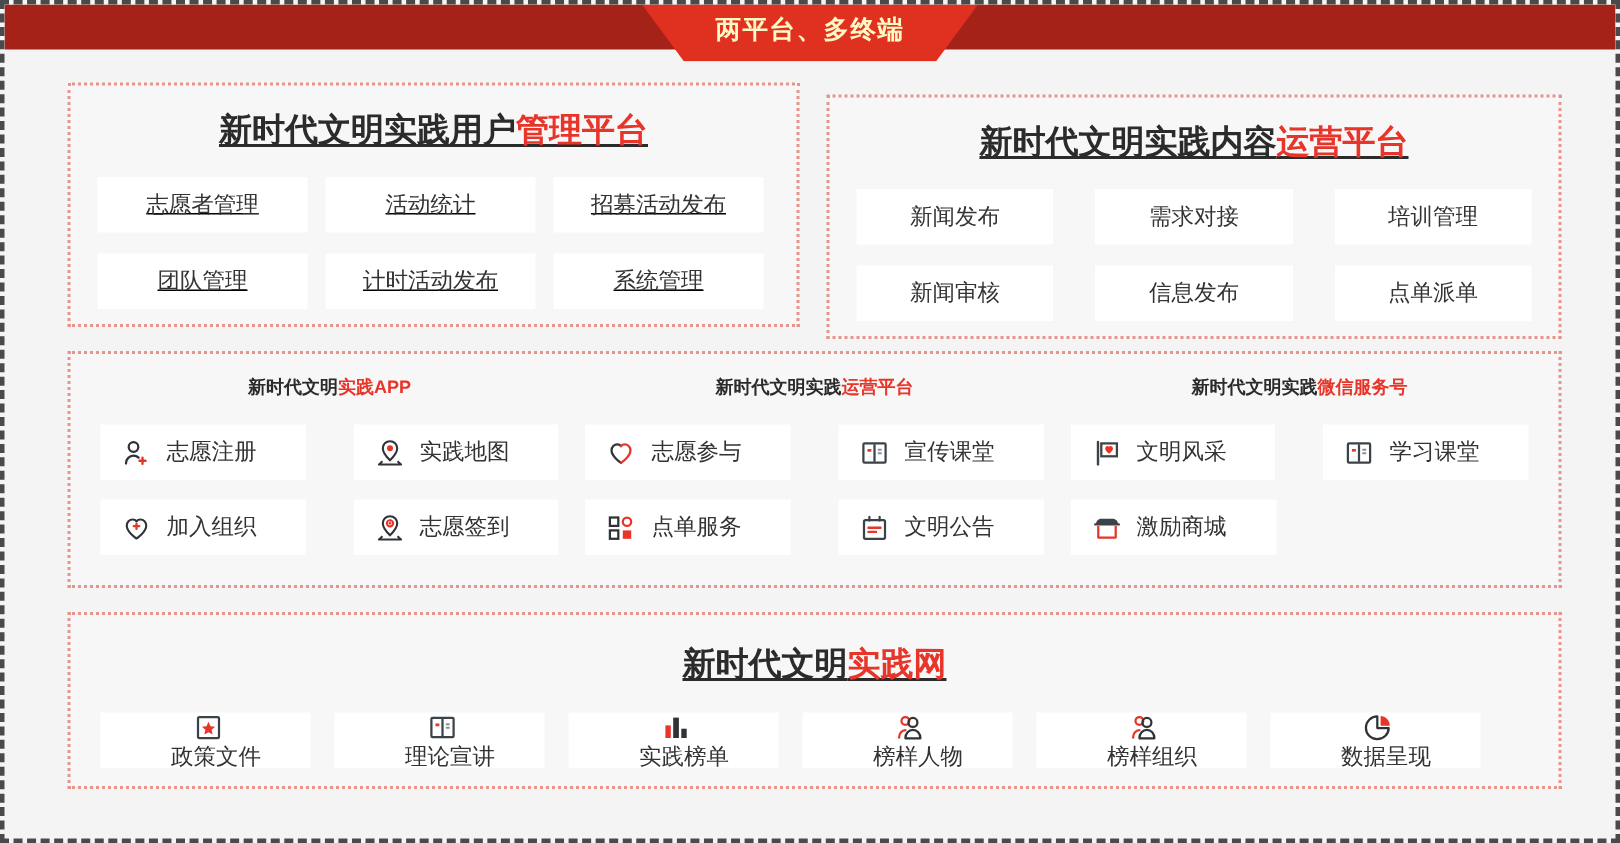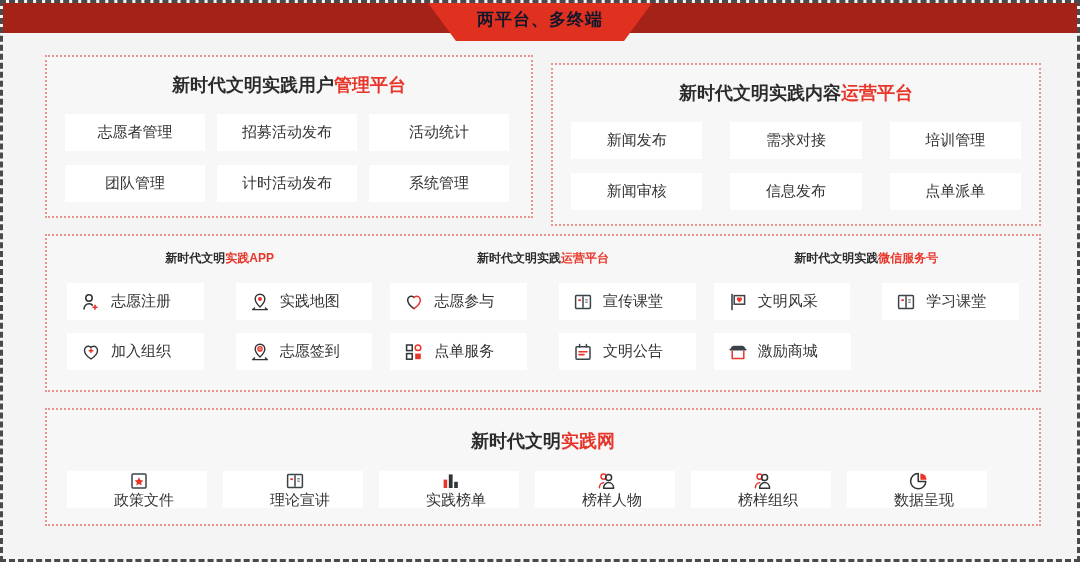--- a/index.html
+++ b/index.html
@@ -24,35 +24,36 @@
     background:#a52219;
   }
   .ribbon{
     position:absolute;left:50%;top:0;transform:translateX(-50%);
     height:38px;width:224px;
     background:#e03020;
     display:flex;align-items:center;justify-content:center;
     clip-path:polygon(16px 0, 208px 0, 224px 0, 196px 38px, 28px 38px, 0 0);
   }
   .ribbon-text{
-    color:#0f172a;font-size:17px;font-weight:bold;letter-spacing:1px;
+    color:#fef9c3;font-size:17px;font-weight:bold;letter-spacing:1px;
     white-space:nowrap;line-height:1;padding-bottom:5px;
   }
 
   
   .panel{
     position:absolute;
     box-sizing:border-box;
     border:2px dotted #e8948c;
     background:#f7f7f7;
   }
   .panel-title{
     text-align:center;
-    font-size:18px;font-weight:bold;color:#2b2b2b;
+    font-size:22px;font-weight:bold;color:#2b2b2b;
     line-height:1;
+    text-decoration:underline;
   }
   .hl{color:#e8352a;}
 
   .row{
     display:flex;
     justify-content:flex-start;
   }
 
   .tile{
     box-sizing:border-box;
@@ -68,21 +69,21 @@
     margin-right:10px;
     display:inline-flex;align-items:center;justify-content:center;
   }
   .tile .ico svg{display:block;}
 
   
   #panelA{left:42px;top:52px;width:488px;height:163px;}
   #panelB{left:548px;top:60px;width:490px;height:163px;}
   .pA .panel-title{margin-top:19px;}
   .pA .grid{margin-top:20px;padding:0 18px;}
-  .pA .grid .row{gap:12px;}
+  .pA .grid .row{gap:12px;text-decoration:underline;}
   .pA .tile{width:140px;height:37px;}
   .pA .row + .row{margin-top:14px;}
 
   .pB .panel-title{margin-top:19px;}
   .pB .grid{margin-top:20px;padding:0 18px;}
   .pB .grid .row{gap:28px;}
   .pB .tile{width:140px;height:37px;}
   .pB .row + .row{margin-top:14px;}
 
   
@@ -112,22 +113,22 @@
     </div>
   </div>
 
   <div class="panel pA" id="panelA">
     <div class="panel-title">
       <span>新时代文明实践用户</span><span class="hl">管理平台</span>
     </div>
     <div class="grid">
       <div class="row">
         <div class="tile plain">志愿者管理</div>
+        <div class="tile plain">活动统计</div>
         <div class="tile plain">招募活动发布</div>
-        <div class="tile plain">活动统计</div>
       </div>
       <div class="row">
         <div class="tile plain">团队管理</div>
         <div class="tile plain">计时活动发布</div>
         <div class="tile plain">系统管理</div>
       </div>
     </div>
   </div>
 
   <div class="panel pB" id="panelB">

